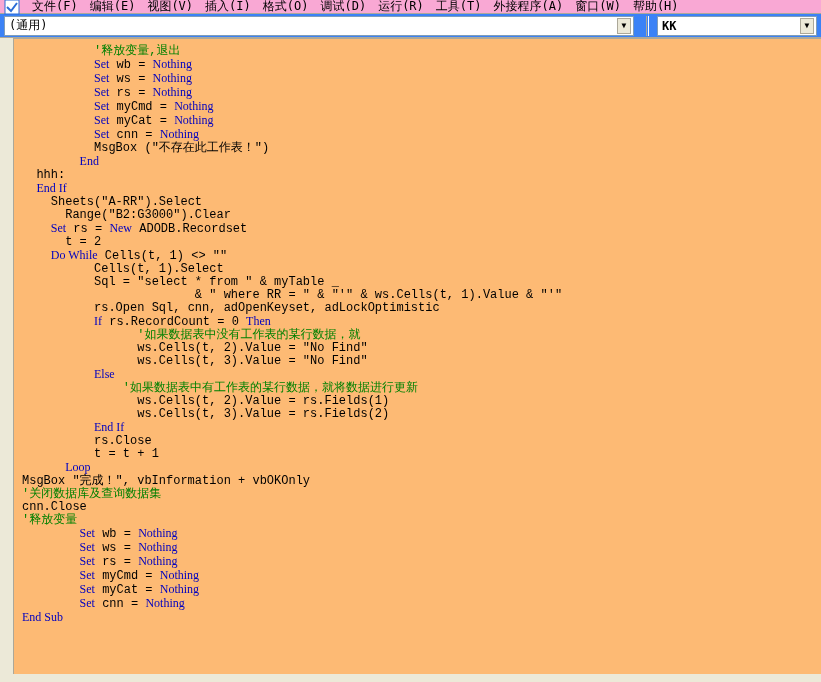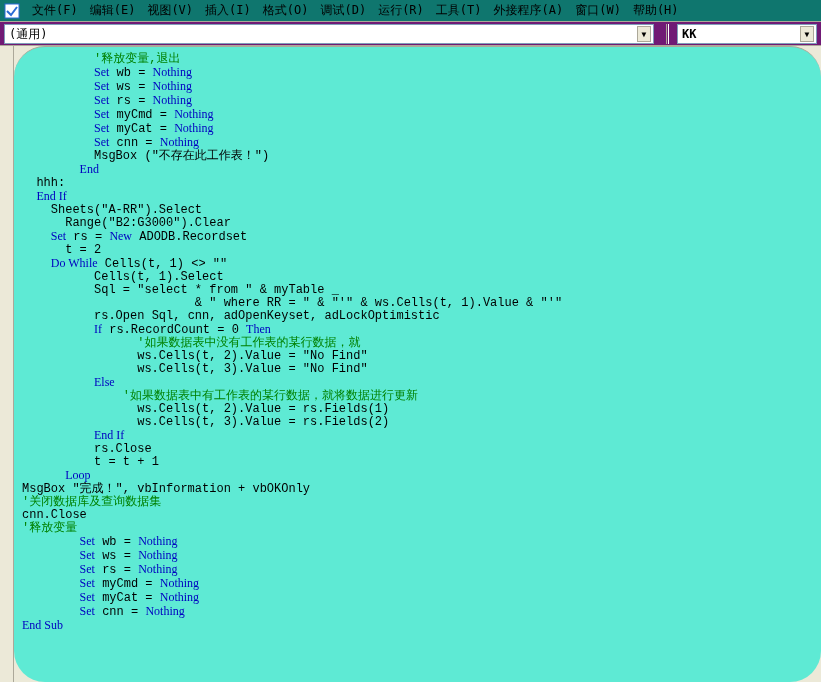--- a/index.html
+++ b/index.html
@@ -7,85 +7,85 @@
   font-family: "SimSun", "宋体", monospace;
   font-size: 12px;
   background: #ece9d8;
   width: 821px;
   height: 682px;
   overflow: hidden;
 }
 .menubar {
   display: flex;
   align-items: center;
-  background: #0f766e;
+  background: #f9a8d4;
   border-bottom: 1px solid #aca899;
-  height: 22px;
+  height: 14px;
   padding-left: 4px;
 }
 .menubar-icon {
   width: 16px; height: 16px; margin-right: 6px;
   display:inline-block;
 }
 .menubar-item {
   padding: 2px 6px;
   cursor: default;
   color: #000;
 }
 .toolbar {
   display: flex;
-  background: #701a75;
+  align-items: center;
+  background: #3b82f6;
   border-bottom: 1px solid #aca899;
   height: 24px;
   padding: 2px 4px;
   gap: 8px;
 }
 .combo {
   background: #fff;
   border: 1px solid #7f9db9;
   height: 20px;
   display: flex;
   align-items: center;
   justify-content: space-between;
   padding: 0 2px 0 4px;
   font-family: "SimSun", monospace;
 }
 .combo-left { flex: 1; margin-right: 4px; }
-.combo-right { width: 140px; }
+.combo-right { width: 160px; }
 .combo-arrow {
   width: 14px; height: 16px;
   background: #ece9d8;
   border: 1px solid #aca899;
   display:flex; align-items:center; justify-content:center;
   font-size:8px;
 }
 .divider { width:3px; height:20px; border-left:1px solid #aca899; border-right:1px solid #fff;}
 .editor-area {
   position: relative;
   display:flex;
   height: calc(682px - 46px);
 }
 .leftbar {
   width: 14px;
   background: #ece9d8;
   border-right:1px solid #aca899;
   height:100%;
 }
 .code {
-  background: #5eead4;
+  background: #fdba74;
   flex:1;
   padding: 6px 4px 12px 8px;
   font-family: "NSimSun","SimSun","Courier New", monospace;
   font-size: 12px;
   line-height: 13px;
   white-space: pre;
   color: #000;
   overflow:hidden;
   border-top:1px solid #aca899;
-  border-radius:31px;
 }
 .kw { color: #0000c0; font-family: Liberation Serif, serif; }
 .cm { color: #008000; }
 </style>
 </head>
 <body>
 
 <div class="menubar">
   <span class="menubar-icon">
     <svg width="16" height="16">

